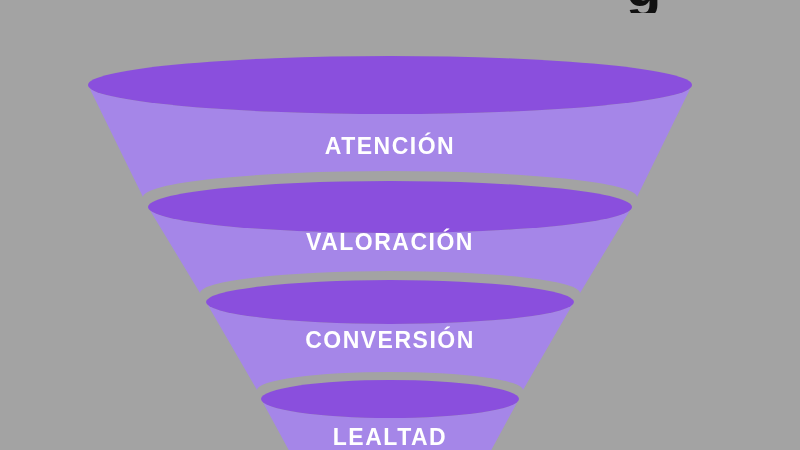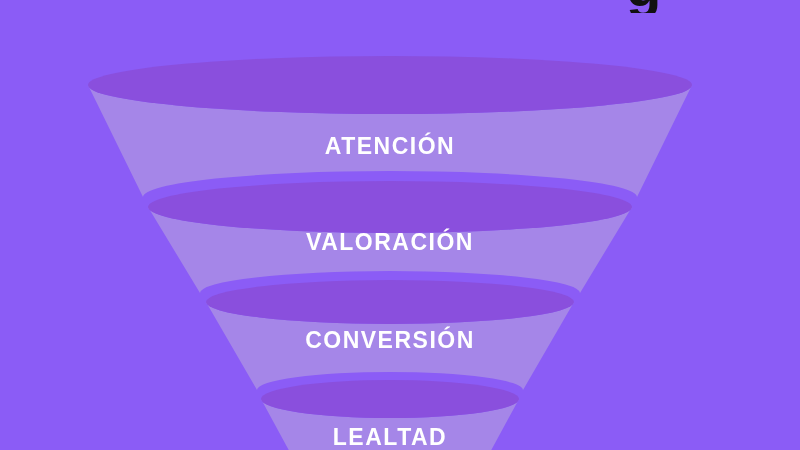--- a/index.html
+++ b/index.html
@@ -5,21 +5,21 @@
   html, body {
     margin: 0;
     padding: 0;
     background: #ffffff;
     font-family: "Liberation Sans", "DejaVu Sans", sans-serif;
   }
   .canvas {
     position: relative;
     width: 800px;
     height: 450px;
-    background: #8b5cf6;
+    background: #a3a3a3;
     overflow: hidden;
   }
   .funnel-svg {
     position: absolute;
     top: 0;
     left: 0;
   }
   .stage-body {
     fill: #a586e8;
   }

